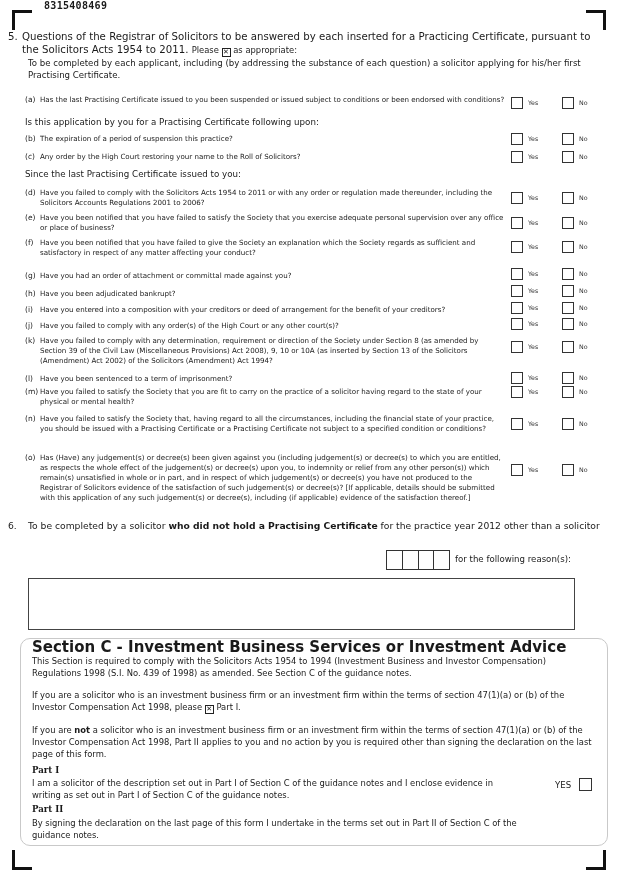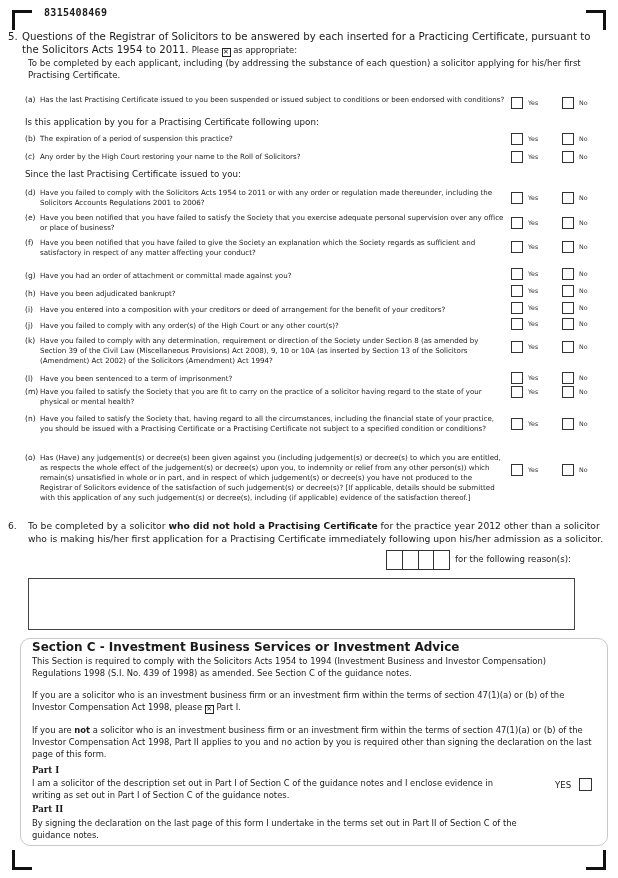--- a/index.html
+++ b/index.html
@@ -5,21 +5,21 @@
   * { box-sizing: border-box; margin: 0; padding: 0; }
   html, body { width: 618px; height: 878px; background: #ffffff; overflow: hidden; }
   body { position: relative; font-family: "DejaVu Sans", sans-serif; color: #1a1a1a; }
 
   .corner { position: absolute; width: 20px; height: 20px; border-color: #111; border-style: solid; border-width: 0; }
   .corner.tl { left: 12px; top: 10px; border-left-width: 3px; border-top-width: 3px; }
   .corner.tr { right: 12px; top: 10px; border-right-width: 3px; border-top-width: 3px; }
   .corner.bl { left: 12px; bottom: 8px; border-left-width: 3px; border-bottom-width: 3px; }
   .corner.br { right: 12px; bottom: 8px; border-right-width: 3px; border-bottom-width: 3px; }
 
-  .docnum { position: absolute; left: 44px; top: 7px; font-family: "DejaVu Sans Mono", monospace; font-weight: bold; font-size: 10px; letter-spacing: 0.3px; }
+  .docnum { position: absolute; left: 44px; top: 0; font-family: "DejaVu Sans Mono", monospace; font-weight: bold; font-size: 10px; letter-spacing: 0.3px; }
 
   .abs { position: absolute; }
   .q5-title { left: 8px; top: 30px; width: 600px; font-size: 10.2px; line-height: 13px; }
   .q5-title .num { display: inline-block; width: 14px; }
   .q5-title .ind { padding-left: 14px; display: block; }
   .q5-title .small { font-size: 8.4px; }
   .xbox { display: inline-block; width: 9px; height: 9px; border: 1px solid #222; font-size: 7px; line-height: 7px; text-align: center; font-weight: bold; vertical-align: -1px; }
 
   .intro { left: 28px; top: 58px; width: 570px; font-size: 8.6px; line-height: 11.5px; }
 
@@ -41,21 +41,21 @@
   .q6 .num { display: inline-block; width: 20px; }
   .q6 .ind { padding-left: 20px; display: block; }
   .q6-line { left: 32px; top: 551px; font-size: 8.6px; line-height: 16px; margin-top: 27px; }
   .yearbox { position: absolute; left: 386px; top: 550px; width: 64px; height: 20px; border: 1.4px solid #333; display: flex; }
   .yearbox span { flex: 1; border-right: 1.4px solid #333; }
   .yearbox span:last-child { border-right: none; }
   .q6-after { left: 455px; top: 551px; font-size: 8.6px; line-height: 16px; }
   .reasons { position: absolute; left: 28px; top: 578px; width: 547px; height: 52px; border: 1.4px solid #444; background: #fff; }
 
   .secC { position: absolute; left: 20px; top: 638px; width: 588px; height: 208px; border: 1px solid #c9c9c9; border-radius: 10px; }
-  .secC-title { left: 32px; top: 640px; font-size: 12px; font-weight: bold; line-height: 15px; }
+  .secC-title { left: 32px; top: 640px; font-size: 15px; font-weight: bold; line-height: 15px; }
   .secC-p { position: absolute; left: 32px; width: 560px; font-size: 8.4px; line-height: 12px; }
   .secC-h { position: absolute; left: 32px; font-size: 8.6px; font-weight: bold; font-family: "DejaVu Serif", serif; }
   .yes-lbl { position: absolute; left: 555px; top: 780px; font-size: 8.6px; }
   .yes-cb { position: absolute; left: 579px; top: 778px; width: 13px; height: 13px; border: 1.4px solid #333; }
 </style>
 </head>
 <body>
 
 <div class="corner tl"></div>
 <div class="corner tr"></div>
@@ -235,21 +235,20 @@
   </div>
 <div class="yn" style="top:464px">
   <span class="cb yes"></span>
     <span class="cbl yes">Yes</span>
   <span class="cb no"></span>
     <span class="cbl no">No</span>
 </div>
 
 <div class="abs q6">
   <span class="num">6.</span><span>To be completed by a solicitor </span><b>who did not hold a Practising Certificate</b><span> for the practice year 2012 other than a solicitor</span>
-  <span class="ind">who is making his/her first application for a Practising Certificate immediately following upon his/her admission as a solicitor.</span>
 </div>
 <div class="abs q6-line">I did not hold a Practising Certificate since the practice year ended 31 December</div>
 <div class="yearbox">
   <span></span>
   <span></span>
   <span></span>
   <span></span>
 </div>
 <div class="abs q6-after">for the following reason(s):</div>
 <div class="reasons"></div>

